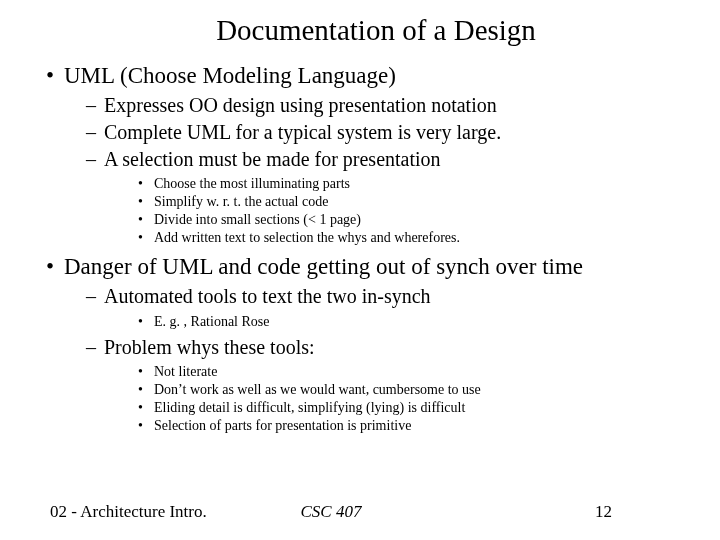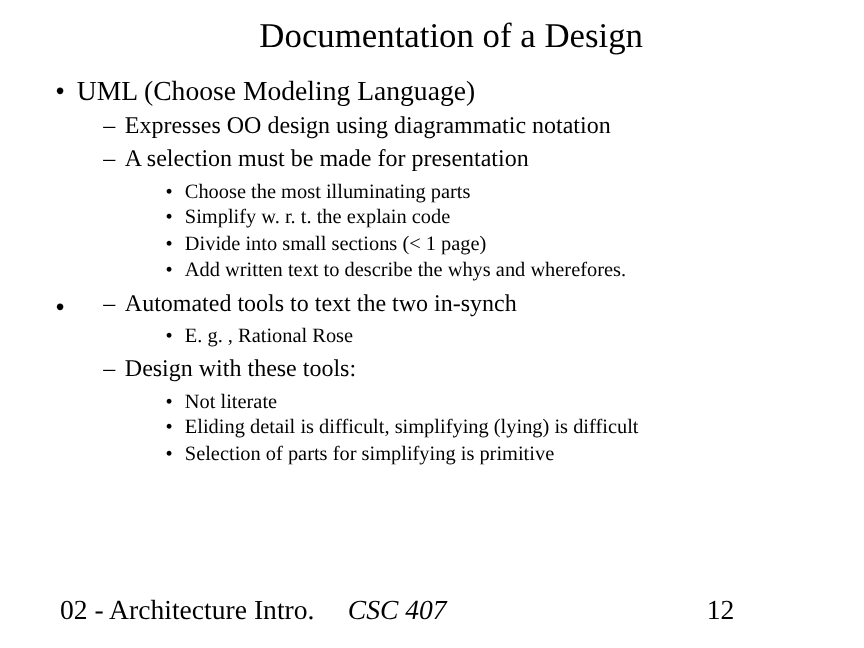--- a/index.html
+++ b/index.html
@@ -63,37 +63,37 @@
     top: 0;
   }
   ul.lvl3 {
     margin: 3px 0 4px 0;
     padding-left: 34px;
     list-style: none;
   }
   ul.lvl3 > li {
     position: relative;
     padding-left: 16px;
-    font-size: 17px;
+    font-size: 14px;
     line-height: 1.28;
     margin-bottom: 0;
   }
   ul.lvl3 > li::before {
     content: "•";
     position: absolute;
     left: 0;
     top: 0;
   }
   .footer {
     position: absolute;
     left: 0;
     right: 0;
     bottom: 18px;
     padding: 0 50px;
-    font-size: 23px;
+    font-size: 17px;
     display: flex;
     justify-content: space-between;
     align-items: flex-start;
     margin-top: 39px;
   }
   .footer .mid {
     position: absolute;
     left: 50%;
     transform: translateX(-50%);
     font-style: italic;
@@ -103,47 +103,50 @@
 <body>
 
 <div class="slide">
 
   <h1 class="title">Documentation of a Design</h1>
 
   <ul class="lvl1">
     <li>
       <span>UML (Choose Modeling Language)</span>
       <ul class="lvl2">
-        <li><span>Expresses OO design using diagrammatic notation</span></li>
+        <li><span>Expresses OO design using presentation notation</span></li>
+        <li><span>Complete UML for a typical system is very large.</span></li>
         <li>
           <span>A selection must be made for presentation</span>
           <ul class="lvl3">
             <li><span>Choose the most illuminating parts</span></li>
-            <li><span>Simplify w. r. t. the explain code</span></li>
+            <li><span>Simplify w. r. t. the actual code</span></li>
             <li><span>Divide into small sections (&lt; 1 page)</span></li>
-            <li><span>Add written text to describe the whys and wherefores.</span></li>
+            <li><span>Add written text to selection the whys and wherefores.</span></li>
           </ul>
         </li>
       </ul>
     </li>
 
     <li>
+      <span>Danger of UML and code getting out of synch over time</span>
       <ul class="lvl2">
         <li>
           <span>Automated tools to text the two in-synch</span>
           <ul class="lvl3">
             <li><span>E. g. , Rational Rose</span></li>
           </ul>
         </li>
         <li>
-          <span>Design with these tools:</span>
+          <span>Problem whys these tools:</span>
           <ul class="lvl3">
             <li><span>Not literate</span></li>
+            <li><span>Don’t work as well as we would want, cumbersome to use</span></li>
             <li><span>Eliding detail is difficult, simplifying (lying) is difficult</span></li>
-            <li><span>Selection of parts for simplifying is primitive</span></li>
+            <li><span>Selection of parts for presentation is primitive</span></li>
           </ul>
         </li>
       </ul>
     </li>
 
   </ul>
 
   <div class="footer">
     <span>02 - Architecture Intro.</span>
     <span class="mid">CSC 407</span>

